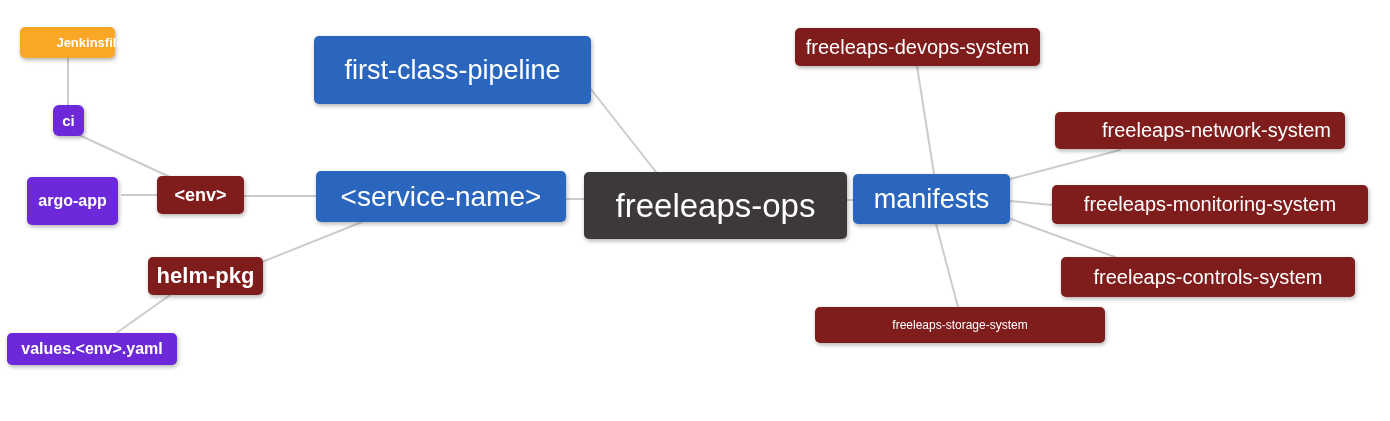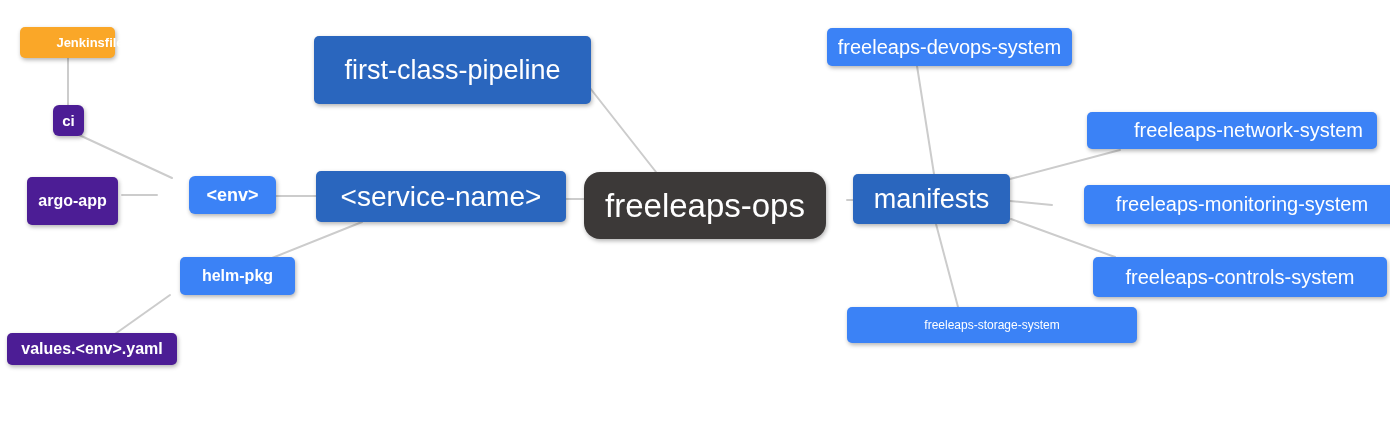--- a/index.html
+++ b/index.html
@@ -33,37 +33,37 @@
     align-items: center;
     justify-content: center;
     color: #ffffff;
     border-radius: 5px;
     box-shadow: 1px 2px 4px rgba(0,0,0,0.3);
     white-space: nowrap;
     box-sizing: border-box;
     cursor: default;
   }
   .blue   { background: #2A66BE; }
-  .green  { background: #3b82f6; margin-left: 32px; }
-  .red    { background: #4c1d95; }
+  .green  { background: #7f1d1d; }
+  .red    { background: #6d28d9; }
   .orange { background: #FAA728; padding-left: 45px; }
   .dark   { background: #3C3938; }
   .bold   { font-weight: 700; }
   .reg    { font-weight: 400; }
 
   
   #n-jenkinsfile { left: 20px;   top: 27px;  width: 95px;  height: 31px; font-size: 13px; }
   #n-ci          { left: 53px;   top: 105px; width: 31px;  height: 31px; font-size: 15px; border-radius: 6px; }
   #n-argo-app    { left: 27px;   top: 177px; width: 91px;  height: 48px; font-size: 16px; }
-  #n-env         { left: 157px;  top: 176px; width: 87px;  height: 38px; font-size: 18px; border-radius: 6px; }
-  #n-helm-pkg    { left: 148px;  top: 257px; width: 115px; height: 38px; font-size: 16px; }
+  #n-env         { left: 157px;  top: 176px; width: 87px;  height: 38px; font-size: 18px; }
+  #n-helm-pkg    { left: 148px;  top: 257px; width: 115px; height: 38px; font-size: 22px; }
   #n-values      { left: 7px;    top: 333px; width: 170px; height: 32px; font-size: 16px; }
   #n-service     { left: 316px;  top: 171px; width: 250px; height: 51px; font-size: 28px; }
   #n-pipeline    { left: 314px;  top: 36px;  width: 277px; height: 68px; font-size: 27px; }
-  #n-root        { left: 584px;  top: 172px; width: 242px; height: 67px; font-size: 33px; border-radius: 16px; }
+  #n-root        { left: 584px;  top: 172px; width: 263px; height: 67px; font-size: 33px; }
   #n-manifests   { left: 853px;  top: 174px; width: 157px; height: 50px; font-size: 27px; }
   #n-devops      { left: 795px;  top: 28px;  width: 245px; height: 38px; font-size: 20px; }
   #n-network     { left: 1055px; top: 112px; width: 290px; height: 37px; font-size: 20px; padding-left: 33px; }
   #n-monitoring  { left: 1052px; top: 185px; width: 316px; height: 39px; font-size: 20px; }
   #n-controls    { left: 1061px; top: 257px; width: 294px; height: 40px; font-size: 20px; }
   #n-storage     { left: 815px;  top: 307px; width: 290px; height: 36px; font-size: 12px; }
 </style>
 </head>
 <body>
 

